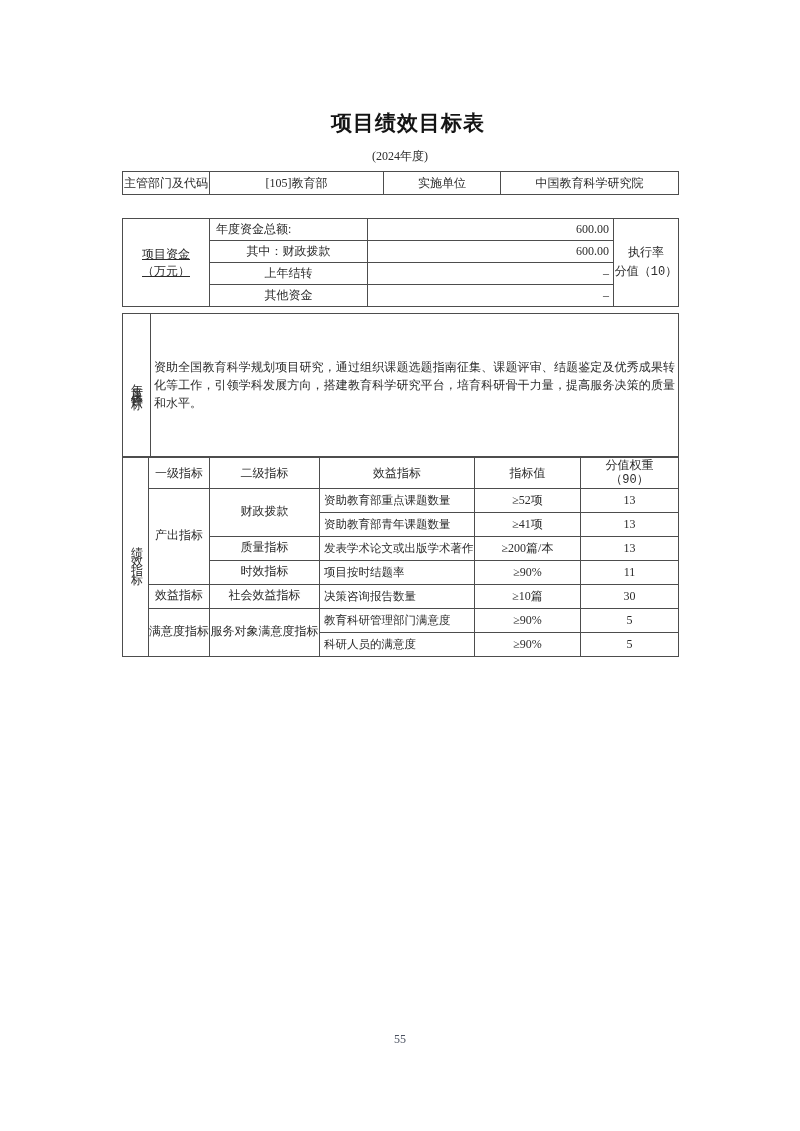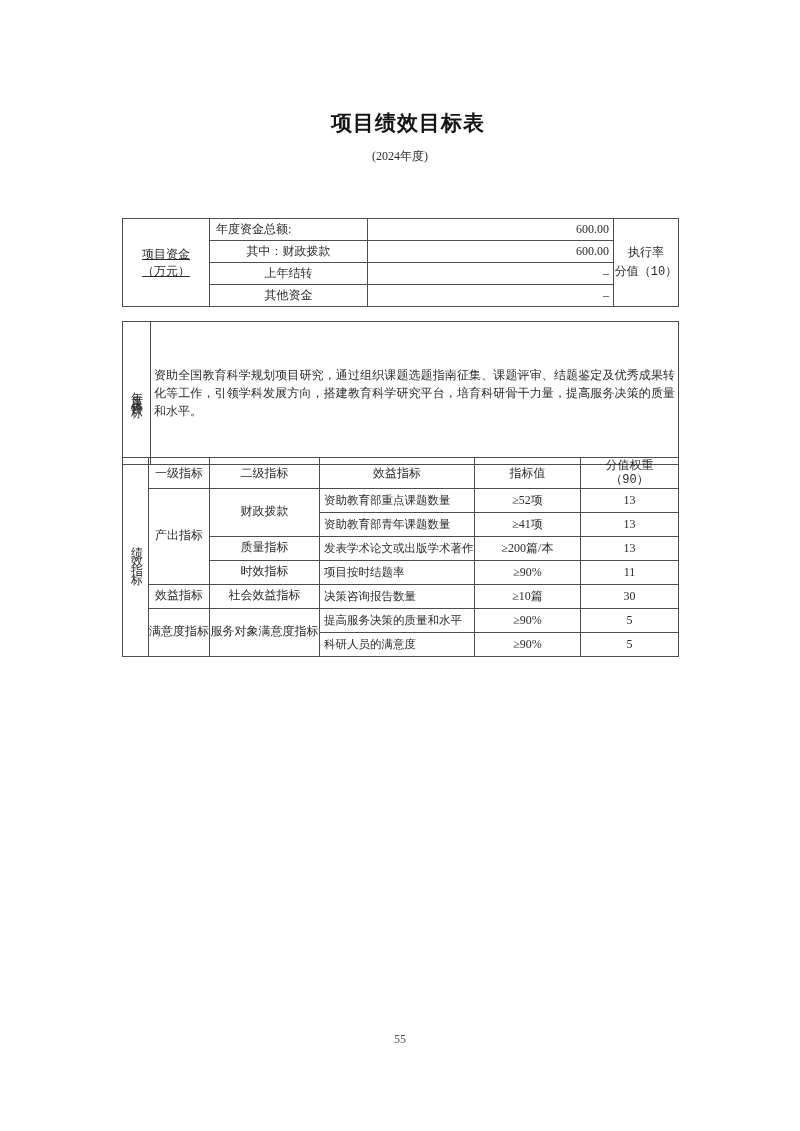--- a/index.html
+++ b/index.html
@@ -23,21 +23,21 @@
     border-collapse:collapse; table-layout:fixed; width:556px;
   }
   td {
     border:1px solid #4d4d4d;
     font-size:12px; line-height:1.25;
     text-align:center; vertical-align:middle;
     overflow:hidden; color:#2b2b2b;
   }
   #tableA1 { top:171px; }
   #tableA2 { top:218px; }
-  #tableB  { top:321px; }
+  #tableB  { top:313px; }
   #tableC  { top:457px; }
   .cell-left  { text-align:left;  padding-left:6px;  }
   .cell-right { text-align:right; padding-right:4px; }
   .two-line span { display:block; line-height:17px;text-decoration:underline; }
   .score-cell span { display:block; line-height:19px; white-space:nowrap; }
   .vcell { text-align:center; vertical-align:middle; }
   .vtext {
     writing-mode:vertical-rl; text-orientation:upright;
     display:inline-block;
   }
@@ -62,20 +62,26 @@
 <div class="doc-subtitle">(2024年度)</div>
 
 <table id="tableA1">
   <colgroup>
       <col style="width:87px">
       <col style="width:174px">
       <col style="width:117px">
       <col style="width:178px">
     </colgroup>
   <tbody>
+  <tr style="height:23px">
+    <td>主管部门及代码</td>
+    <td>[105]教育部</td>
+    <td>实施单位</td>
+    <td>中国教育科学研究院</td>
+  </tr>
 </tbody>
   </table>
 
 <table id="tableA2">
   <colgroup>
       <col style="width:87px">
       <col style="width:158px">
       <col style="width:246px">
       <col style="width:65px">
     </colgroup>
@@ -174,21 +180,21 @@
   <tr style="height:24px">
     <td class="tight">效益指标</td>
     <td class="tight">社会效益指标</td>
     <td class="l3">决策咨询报告数量</td>
     <td>≥10篇</td>
     <td>30</td>
   </tr>
   <tr style="height:24px">
     <td rowspan="2" class="tight">满意度指标</td>
     <td rowspan="2" class="tight">服务对象满意度指标</td>
-    <td class="l3">提高服务决策的质量和水平</td>
+    <td class="l3">教育科研管理部门满意度</td>
     <td>≥90%</td>
     <td>5</td>
   </tr>
   <tr style="height:24px">
     <td class="l3">科研人员的满意度</td>
     <td>≥90%</td>
     <td>5</td>
   </tr>
 </tbody>
   </table>

